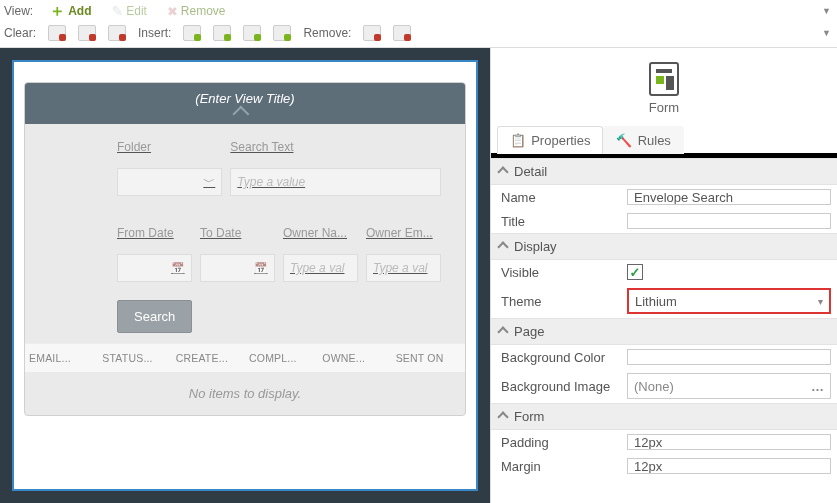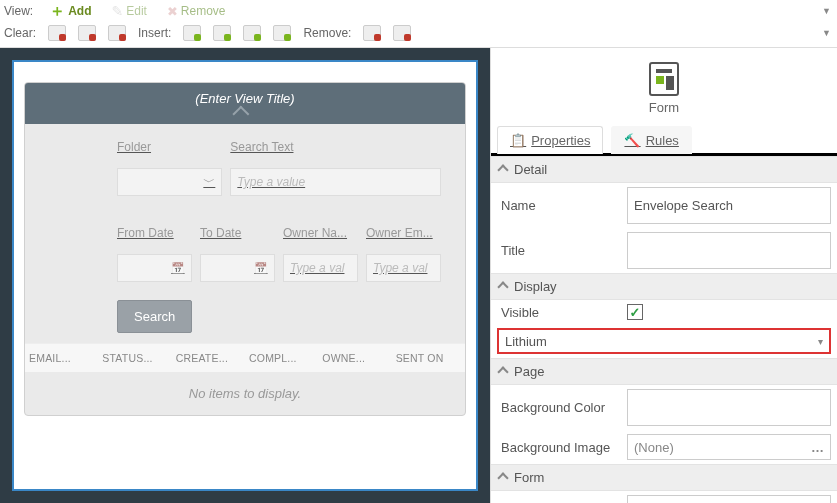--- a/index.html
+++ b/index.html
@@ -45,34 +45,34 @@
 .grid-empty { text-align: center; padding: 14px 0; color: #999; font-style: italic; font-size: 13px; }
 
 
 .props { flex: 1; display: flex; flex-direction: column; border-left: 1px solid #ddd; min-width: 0; }
 .props-hdr { text-align: center; padding: 14px 0 10px; }
 .hdr-icon { width: 30px; height: 34px; margin: 0 auto 4px; border: 2px solid #555; border-radius: 3px; position: relative; }
 .hdr-icon::before { content: ""; position: absolute; left: 5px; top: 5px; width: 16px; height: 4px; background: #555; }
 .hdr-icon::after { content: ""; position: absolute; left: 5px; top: 12px; width: 8px; height: 8px; background: #7ab51d; box-shadow: 10px 0 0 #555, 10px 6px 0 #555; }
 .hdr-title { color: #666; font-size: 13px; }
 
-.tabs { display: flex; border-bottom: 3px solid #000000; padding: 0 6px; gap: 8px; text-decoration: underline; }
+.tabs { display: flex; border-bottom: 5px solid #000000; padding: 0 6px; gap: 0; }
 .tab { display: flex; align-items: center; gap: 5px; padding: 6px 12px; border: 1px solid #ddd; border-bottom: none; background: #fff; font-size: 13px; color: #666; cursor: pointer; position: relative; top: 1px; border-radius: 3px 3px 0 0; }
 .tab.inactive { background: #f6f6f6; border-color: transparent; }
 .tab .ico::before { font-size: 13px; }
 .tab .ico.prop::before { content: "📋"; filter: grayscale(60%); }
 .tab .ico.rules::before { content: "🔨"; filter: hue-rotate(330deg) saturate(2); }
 
 .sections { flex: 1; overflow-y: auto; }
 .sec-hdr { background: #eee; padding: 5px 8px; font-size: 13px; color: #555; display: flex; align-items: center; gap: 5px; border-top: 1px solid #e3e3e3; border-bottom: 1px solid #e3e3e3; }
 .sec-hdr .cv::before { content: ""; display: inline-block; width: 6px; height: 6px; border-left: 2px solid #888; border-top: 2px solid #888; transform: rotate(45deg); margin-right: 2px; }
 .prop-row { display: flex; align-items: center; padding: 4px 6px; }
 .prop-lbl { width: 130px; color: #555; font-size: 13px; padding-left: 4px; }
 .prop-val { flex: 1; }
-.prop-inp { width: 100%; height: 37px; border: 1px solid #ccc; padding: 0 6px; font-size: 13px; color: #555; background: #fff; }
+.prop-inp { width: 100%; height: 16px; border: 1px solid #ccc; padding: 0 6px; font-size: 13px; color: #555; background: #fff; }
 .prop-sel { width: 100%; height: 26px; border: 2px solid #d33; padding: 0 6px; font-size: 13px; color: #555; background: #fff; display: flex; align-items: center; justify-content: space-between; }
 .prop-sel .dd { color: #888; font-size: 10px; }
 .prop-chk { width: 16px; height: 16px; border: 1px solid #666; display: inline-flex; align-items: center; justify-content: center; color: #2e9e44; font-size: 13px; font-weight: bold; }
 .prop-ell { width: 100%; height: 26px; border: 1px solid #ccc; display: flex; align-items: center; justify-content: space-between; padding: 0 6px; font-size: 13px; color: #888; }
 .prop-ell .dots { color: #888; font-weight: bold; cursor: pointer; }
 </style>
 </head>
 <body>
 
 <div class="toolbar">
@@ -210,20 +210,21 @@
 
       <div class="sec-hdr">
           <span class="cv"></span>
           <span>Display</span>
         </div>
       <div class="prop-row">
           <div class="prop-lbl">Visible</div>
           <div class="prop-val"><span class="prop-chk">✓</span></div>
         </div>
       <div class="prop-row">
+          <div class="prop-lbl">Theme</div>
           <div class="prop-val">
             <div class="prop-sel">
               <span>Lithium</span>
               <span class="dd">▾</span>
             </div>
           </div>
         </div>
 
       <div class="sec-hdr">
           <span class="cv"></span>

